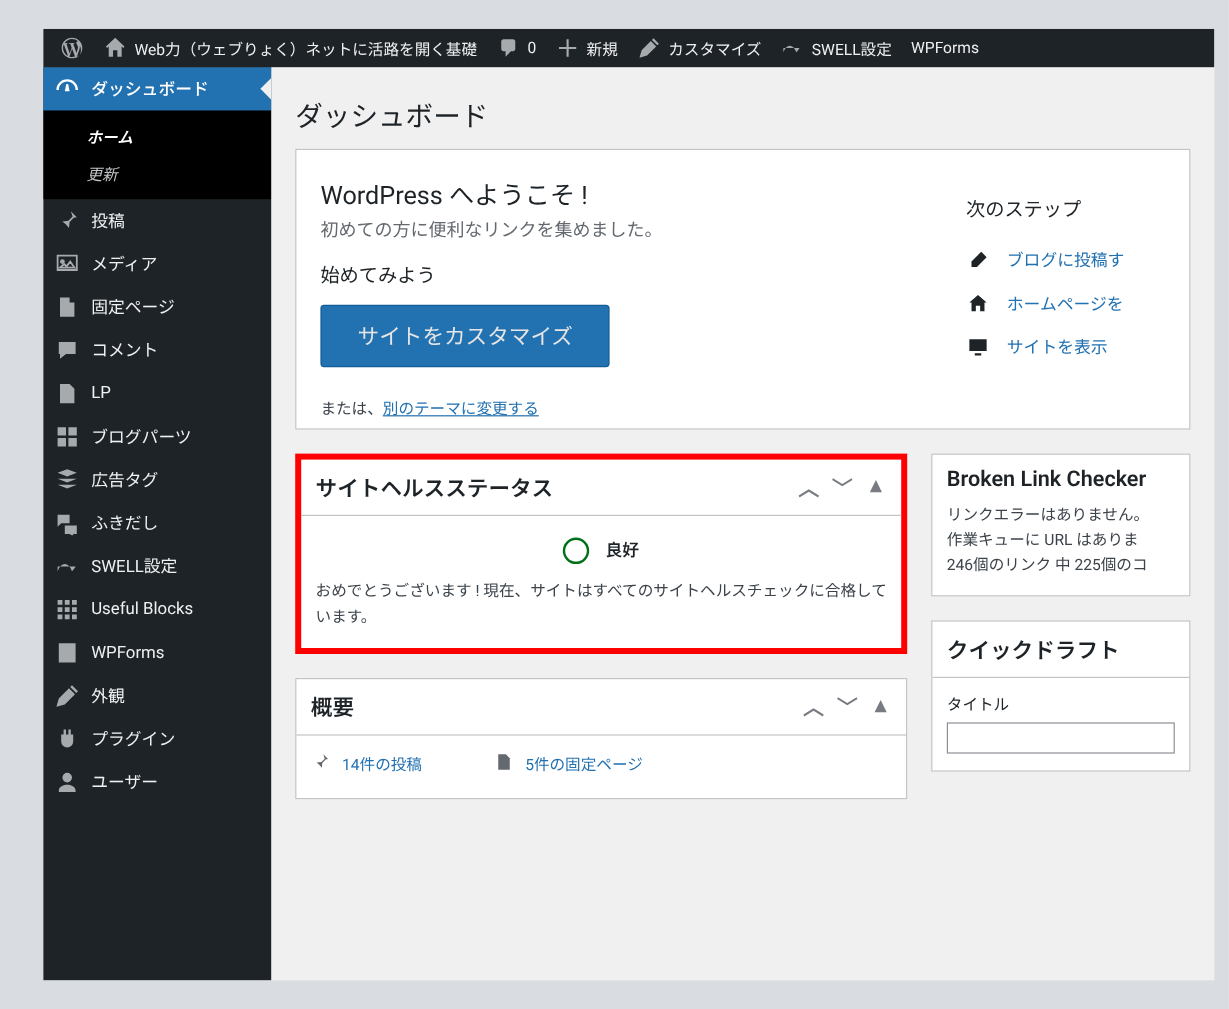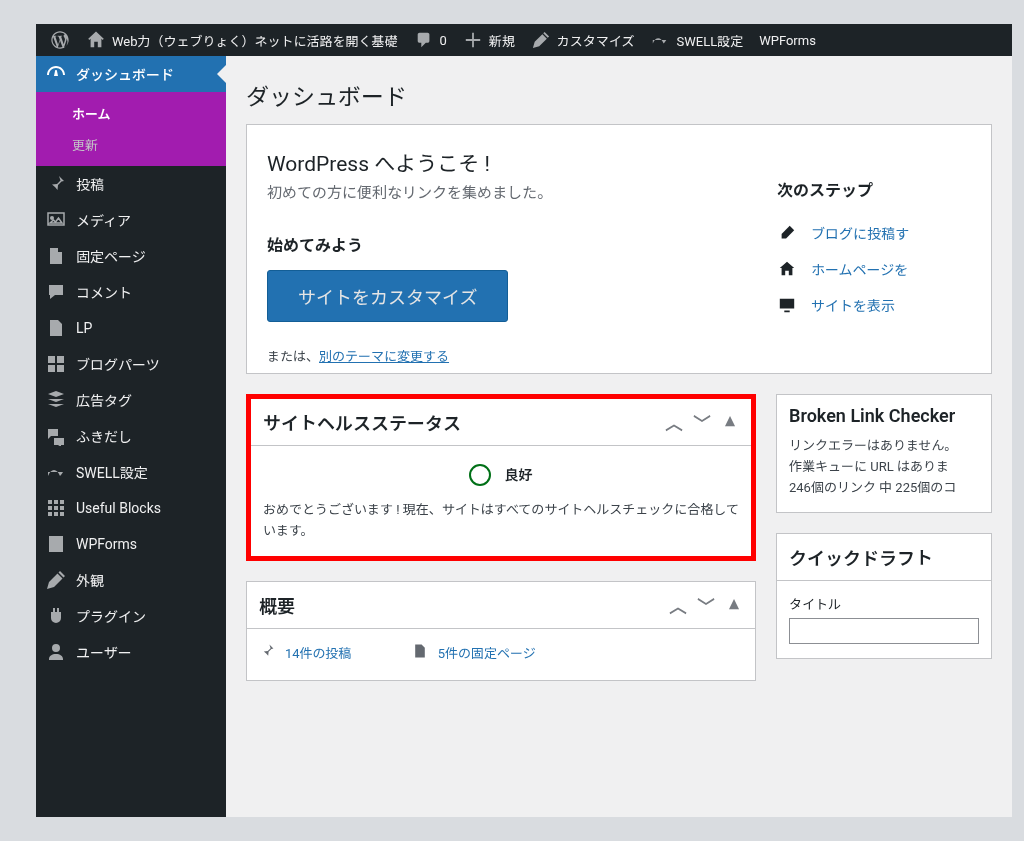--- a/index.html
+++ b/index.html
@@ -72,21 +72,21 @@
     content:'';
     position:absolute;
     right:-1px; top:50%;
     transform: translateY(-50%);
     border: 10px solid transparent;
     border-right-color: #f0f0f1;
   }
   .menu-icon { width:20px; height:20px; display:inline-flex; align-items:center; justify-content:center; }
   .menu-icon svg { width:20px; height:20px; fill:#a7aaad; }
   .menu-item.current .menu-icon svg { fill:#fff; }
-  .submenu { background:#a21caf; padding: 6px 0; }
+  .submenu { background:#000000; padding: 6px 0; font-style: italic; }
   .submenu .sub-item {
     padding: 6px 12px 6px 36px;
     color:#c3c4c7;
     cursor:pointer;
     font-size:13px;
   }
   .submenu .sub-item.current { color:#fff; font-weight:600; }
 
   
   .wpbody {
@@ -101,27 +101,27 @@
     color:#1d2327;
     padding: 22px 0 12px 0;
   }
 
   .welcome-panel {
     background:#fff;
     border: 1px solid #c3c4c7;
     padding: 22px 20px 8px 20px;
     margin-bottom: 20px;
     display:flex;
-    gap: 20px;
+    gap: 48px;
   }
   .welcome-left { flex: 0 0 490px; }
   .welcome-right { flex: 1; }
   .welcome-panel h2 { font-size: 21px; font-weight:400; color:#1d2327; }
   .welcome-panel p.about { color:#646970; margin-top:4px; font-size:15px; }
-  .welcome-panel h3 { font-size:16px; margin-top:30px; margin-bottom:14px; font-weight:700; color:#1d2327; }
+  .welcome-panel h3 { font-size:16px; margin-top:14px; margin-bottom:14px; font-weight:400; color:#1d2327; }
   .button-primary {
     display:inline-block;
     background:#2271b1;
     color:#e5e5e5;
     border:1px solid #135e96;
     border-radius:3px;
     padding: 12px 30px;
     font-size:18px;
     cursor:pointer;
   }

